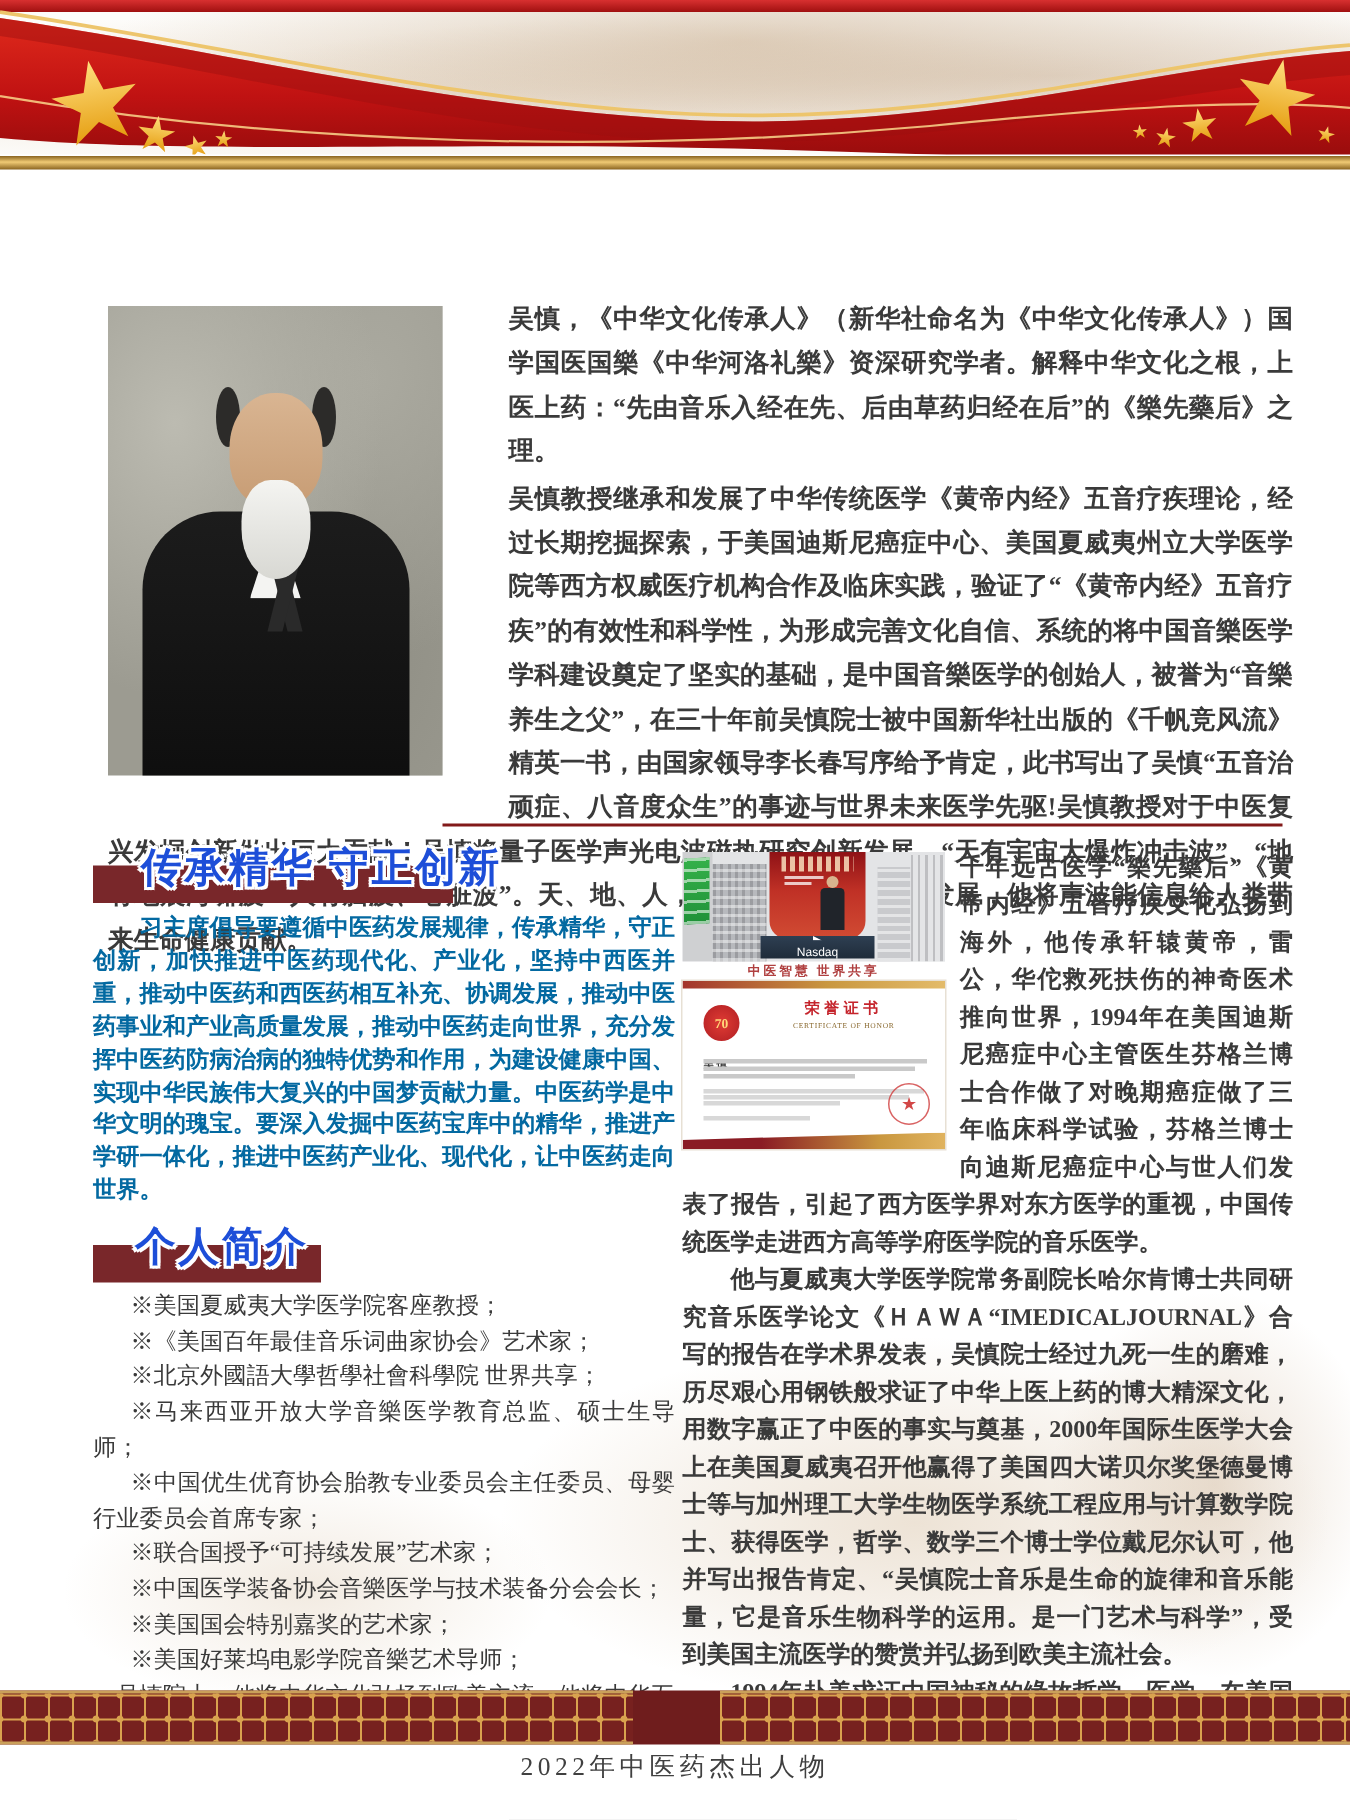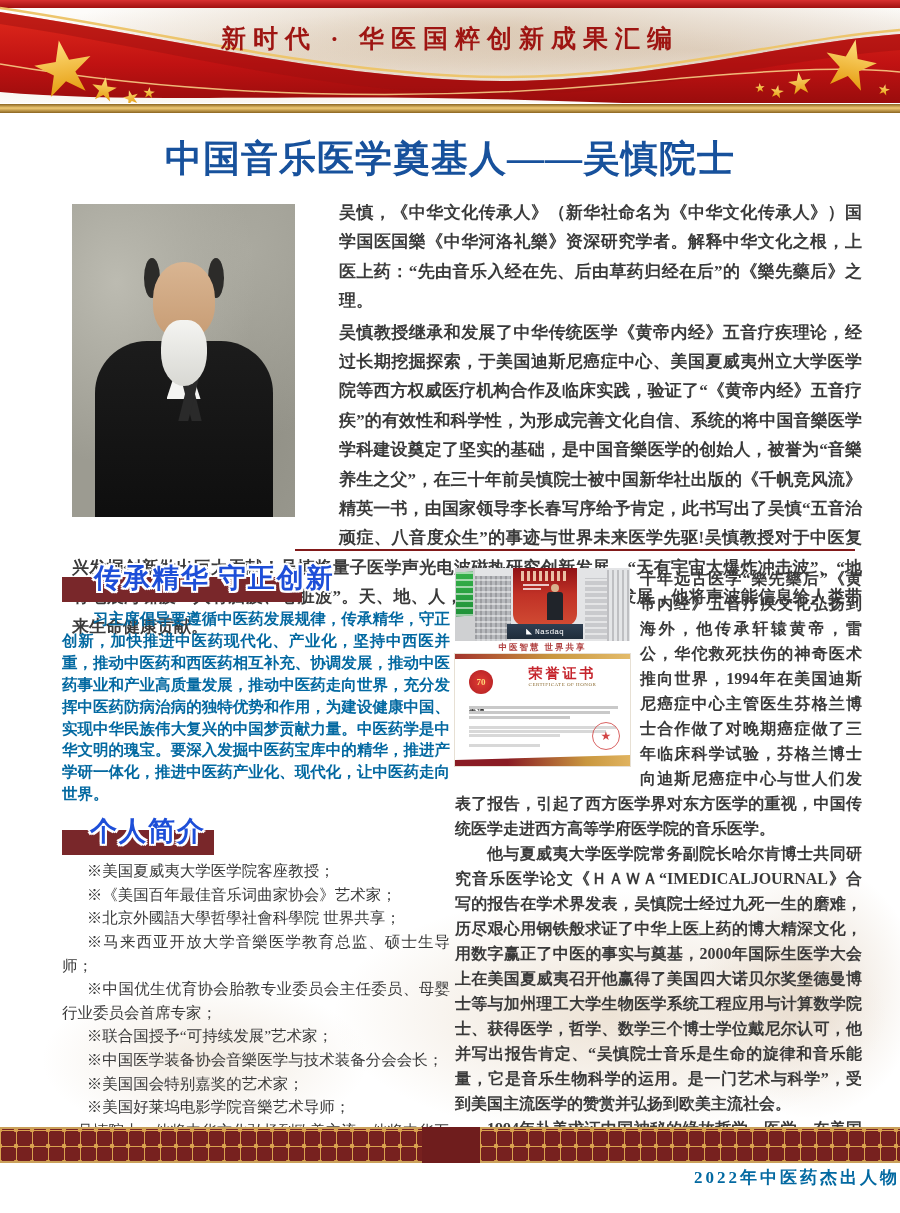--- a/index.html
+++ b/index.html
@@ -73,66 +73,65 @@
                  repeating-linear-gradient(90deg,rgba(90,90,95,.30) 0 2px,transparent 2px 5px),#b7b9bd;}
   .bill{position:absolute;left:58px;top:0;width:64px;height:58px;border-radius:0 0 12px 12px;overflow:hidden;
       background:linear-gradient(#8f1216,#c03126 45%,#d14b33);}
   .bill::before{content:"";position:absolute;left:8px;right:8px;top:3px;height:10px;
       background:repeating-linear-gradient(90deg,rgba(255,235,200,.8) 0 3px,transparent 3px 6px);}
   .bill-line{position:absolute;left:10px;width:26px;height:2px;background:rgba(255,255,255,.75);}
   .figure{position:absolute;left:34px;top:24px;width:16px;height:28px;background:#20242a;border-radius:3px 3px 0 0;}
   .figure::before{content:"";position:absolute;top:-8px;left:4px;width:8px;height:8px;border-radius:50%;background:#d8b48e;}
   .nas{position:absolute;left:52px;top:56px;width:76px;height:15px;display:flex;align-items:center;justify-content:center;
       gap:3px;background:linear-gradient(#2e3f52,#1f2c3a);color:#fff;font-size:8px;
-      font-family:Liberation Mono, monospace;}
+      font-family:Liberation Sans, sans-serif;flex-direction:column;}
   .nas-logo{width:6px;height:6px;background:#fff;clip-path:polygon(0 100%,0 0,100% 100%);}
   .b3{position:absolute;left:130px;top:10px;width:22px;height:63px;
       background:repeating-linear-gradient(0deg,rgba(255,255,255,.5) 0 2px,transparent 2px 6px),#c9cacd;}
   .b4{position:absolute;left:152px;top:2px;width:23px;height:71px;
       background:repeating-linear-gradient(90deg,rgba(120,120,125,.35) 0 1.5px,transparent 1.5px 5px),#e4e5e7;}
   .tsq-caption{width:175px;text-align:center;font-size:8.5px;line-height:13px;color:#b04040;letter-spacing:2px;font-weight:bold;}
   .cert{position:relative;height:112px;background:#fff;box-shadow:0 0 0 1px #e7e0d4;overflow:hidden;}
   .cert-topband{position:absolute;top:0;left:0;right:0;height:5px;
       background:linear-gradient(90deg,#a3342c,#c9973f 55%,#e3bb6a);}
   .cert-botband{position:absolute;bottom:0;left:0;right:0;height:11px;
       background:linear-gradient(90deg,#8a1c24 30%,#c9973f 75%,#e0b35f);clip-path:polygon(0 45%,100% 0,100% 100%,0 100%);}
   .cert-emblem{position:absolute;left:14px;top:16px;width:24px;height:24px;border-radius:50%;
       background:radial-gradient(#e03c34,#b01e23);color:#ffd879;font-size:9px;font-weight:bold;
       display:flex;align-items:center;justify-content:center;}
-  .cert-title{position:absolute;top:11px;left:40px;right:0;text-align:center;font-size:14px;letter-spacing:3px;
+  .cert-title{position:absolute;top:11px;left:40px;right:0;text-align:center;font-size:10px;letter-spacing:3px;
       color:#c5242c;font-weight:900;}
   .cert-sub{position:absolute;top:28px;left:40px;right:0;text-align:center;font-size:5px;letter-spacing:.5px;color:#8a6a30;}
   .cert-name{position:absolute;top:51px;left:14px;font-size:7px;color:#333;font-weight:bold;}
   .cl{position:absolute;left:14px;height:2.5px;background:#c9c9c9;}
   .cl.e{background:#d8d8d8;}
   .cert-seal{position:absolute;right:10px;bottom:16px;width:26px;height:26px;border:1.5px solid rgba(208,60,60,.8);
       border-radius:50%;color:rgba(208,60,60,.95);display:flex;align-items:center;justify-content:center;}
   .cert-seal::before{content:"★";font-size:12px;}
   .col-right .rp{margin:0;font-size:16px;line-height:25px;text-align:justify;color:#3a3a3a;font-weight:600;}
   .col-right .ind{text-indent:2em;}
   
   .footer-band{position:absolute;top:1127px;left:0;right:0;height:36px;display:flex;}
   .band{background-color:#77211f;border-top:2px solid #caa05a;border-bottom:2px solid #caa05a;box-sizing:border-box;
       background-image:
         radial-gradient(circle,#d9a24f 2px,transparent 2.6px),
         repeating-linear-gradient(0deg,#d9a24f 0 1.5px,transparent 1.5px 16px),
         repeating-linear-gradient(90deg,#d9a24f 0 1.5px,transparent 1.5px 16px);
       background-size:16px 16px,auto,auto;background-position:8px 9px,0 2px,0 0;}
   .seg-left{width:422px;} .band-center{width:58px;background:#6f1d1d;} .seg-right{flex:1;}
-  .footer-text{position:absolute;top:1166px;left:0;right:0;text-align:right;font-size:17px;font-weight:700;
-      color:#0369a1;letter-spacing:3px;}
+  .footer-text{position:absolute;top:1166px;left:0;right:0;text-align:center;font-size:17px;font-weight:400;
+      color:#404040;letter-spacing:3px;}
 </style>
 </head>
 <body>
 
 <div class="page">
 
   <div class="header">
     <div class="header-bg"></div>
-    <div class="masthead">新时代 · 华医国粹创新成果汇编</div>
     <svg class="wave" width="900" height="106" viewBox="0 0 900 106">
       <defs>
         <linearGradient id="gRed" x1="0" y1="0" x2="0" y2="1">
           <stop offset="0" stop-color="#e02a1c"></stop>
             <stop offset="0.55" stop-color="#c01212"></stop>
             <stop offset="1" stop-color="#960c0c"></stop>
         </linearGradient>
         <linearGradient id="gGold" x1="0" y1="0" x2="0" y2="1">
           <stop offset="0" stop-color="#ffdf7e"></stop>
             <stop offset="1" stop-color="#e59d10"></stop>
@@ -150,21 +149,20 @@
       <use href="#st" xlink:href="#st" transform="translate(850,60) rotate(12) scale(27)"></use>
       <use href="#st" xlink:href="#st" transform="translate(800,78) rotate(-8) scale(12)"></use>
       <use href="#st" xlink:href="#st" transform="translate(777,86) rotate(10) scale(7)"></use>
       <use href="#st" xlink:href="#st" transform="translate(760,82) rotate(-5) scale(5)"></use>
       <use href="#st" xlink:href="#st" transform="translate(884,84) rotate(14) scale(6)"></use>
     </svg>
     <div class="gold-bar"></div>
   </div>
   <div class="top-strip"></div>
 
-  <h1 class="doc-title">中国音乐医学奠基人——吴慎院士</h1>
 
   <section class="intro">
     <div class="portrait">
       <div class="hair l"></div>
       <div class="hair r"></div>
       <div class="head"></div>
       <div class="suit"></div>
       <div class="shirt"></div>
       <div class="lapel l"></div>
       <div class="lapel r"></div>

